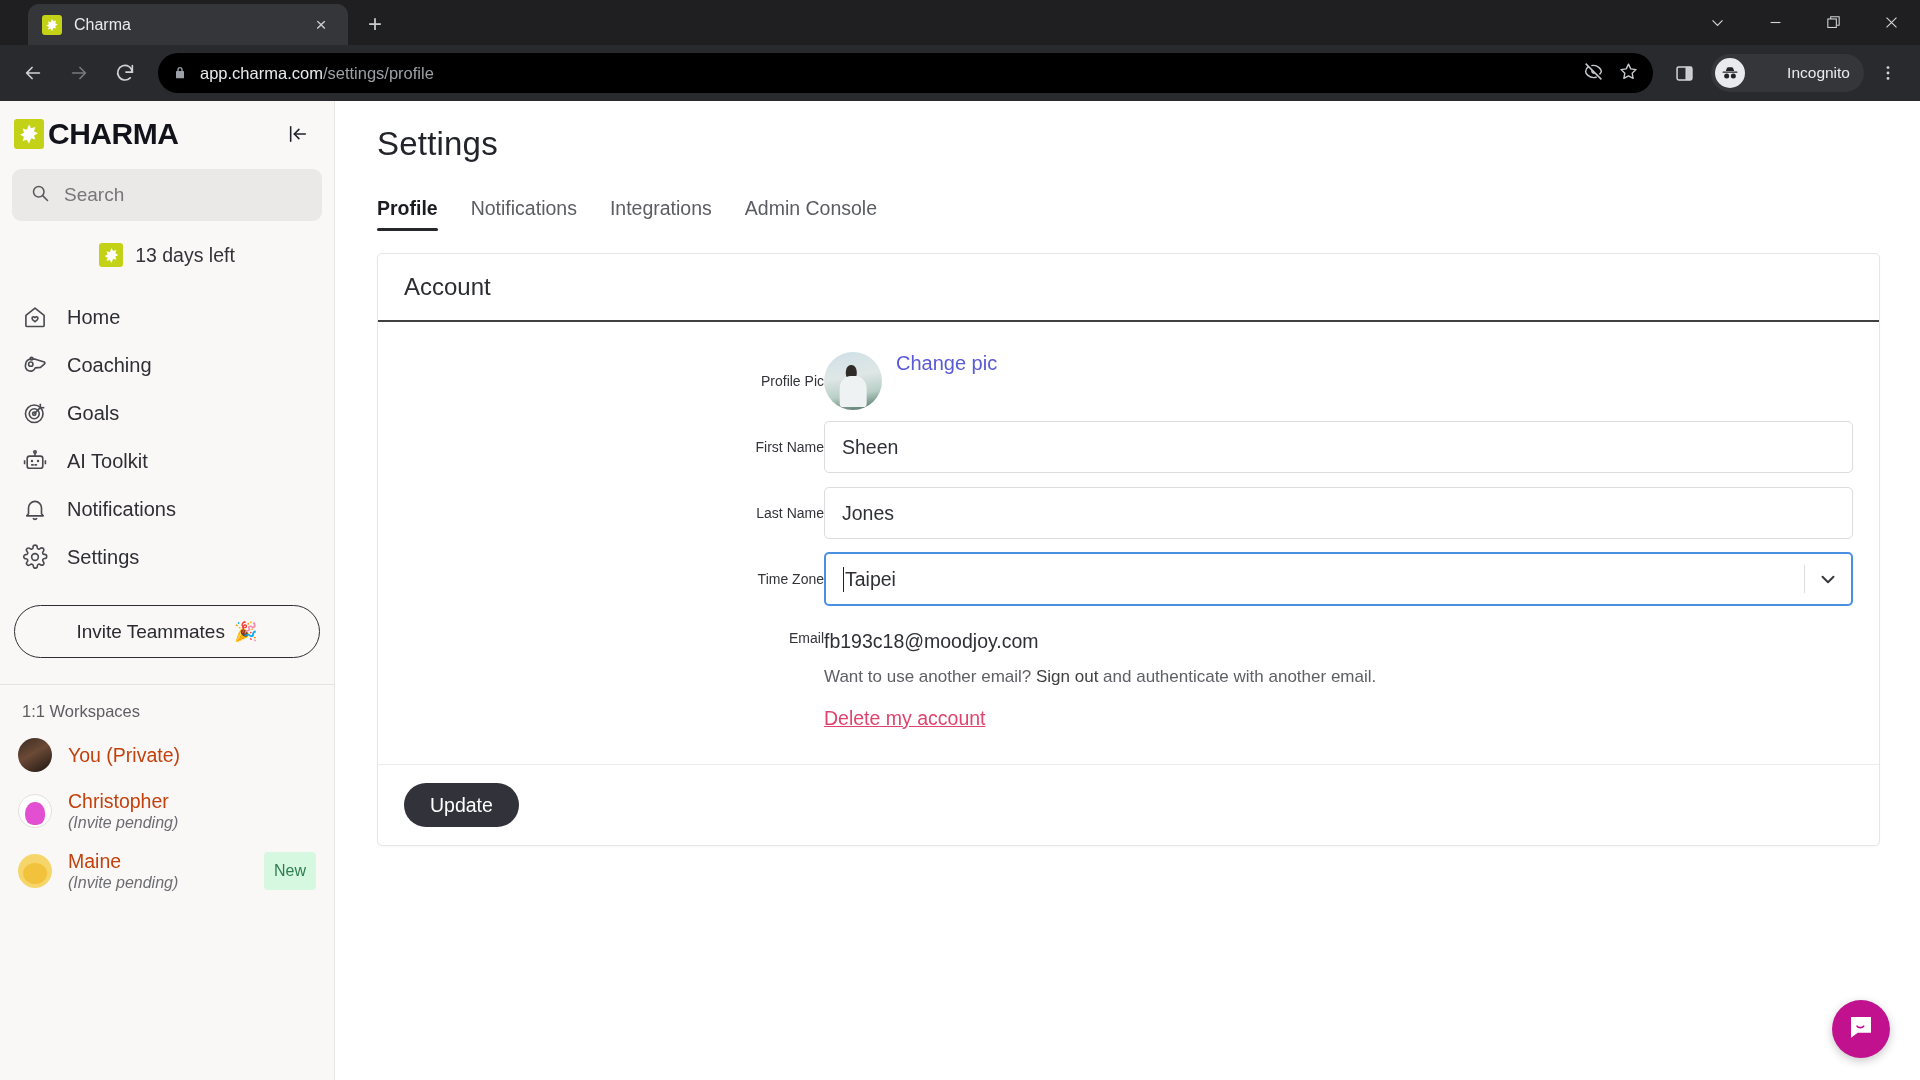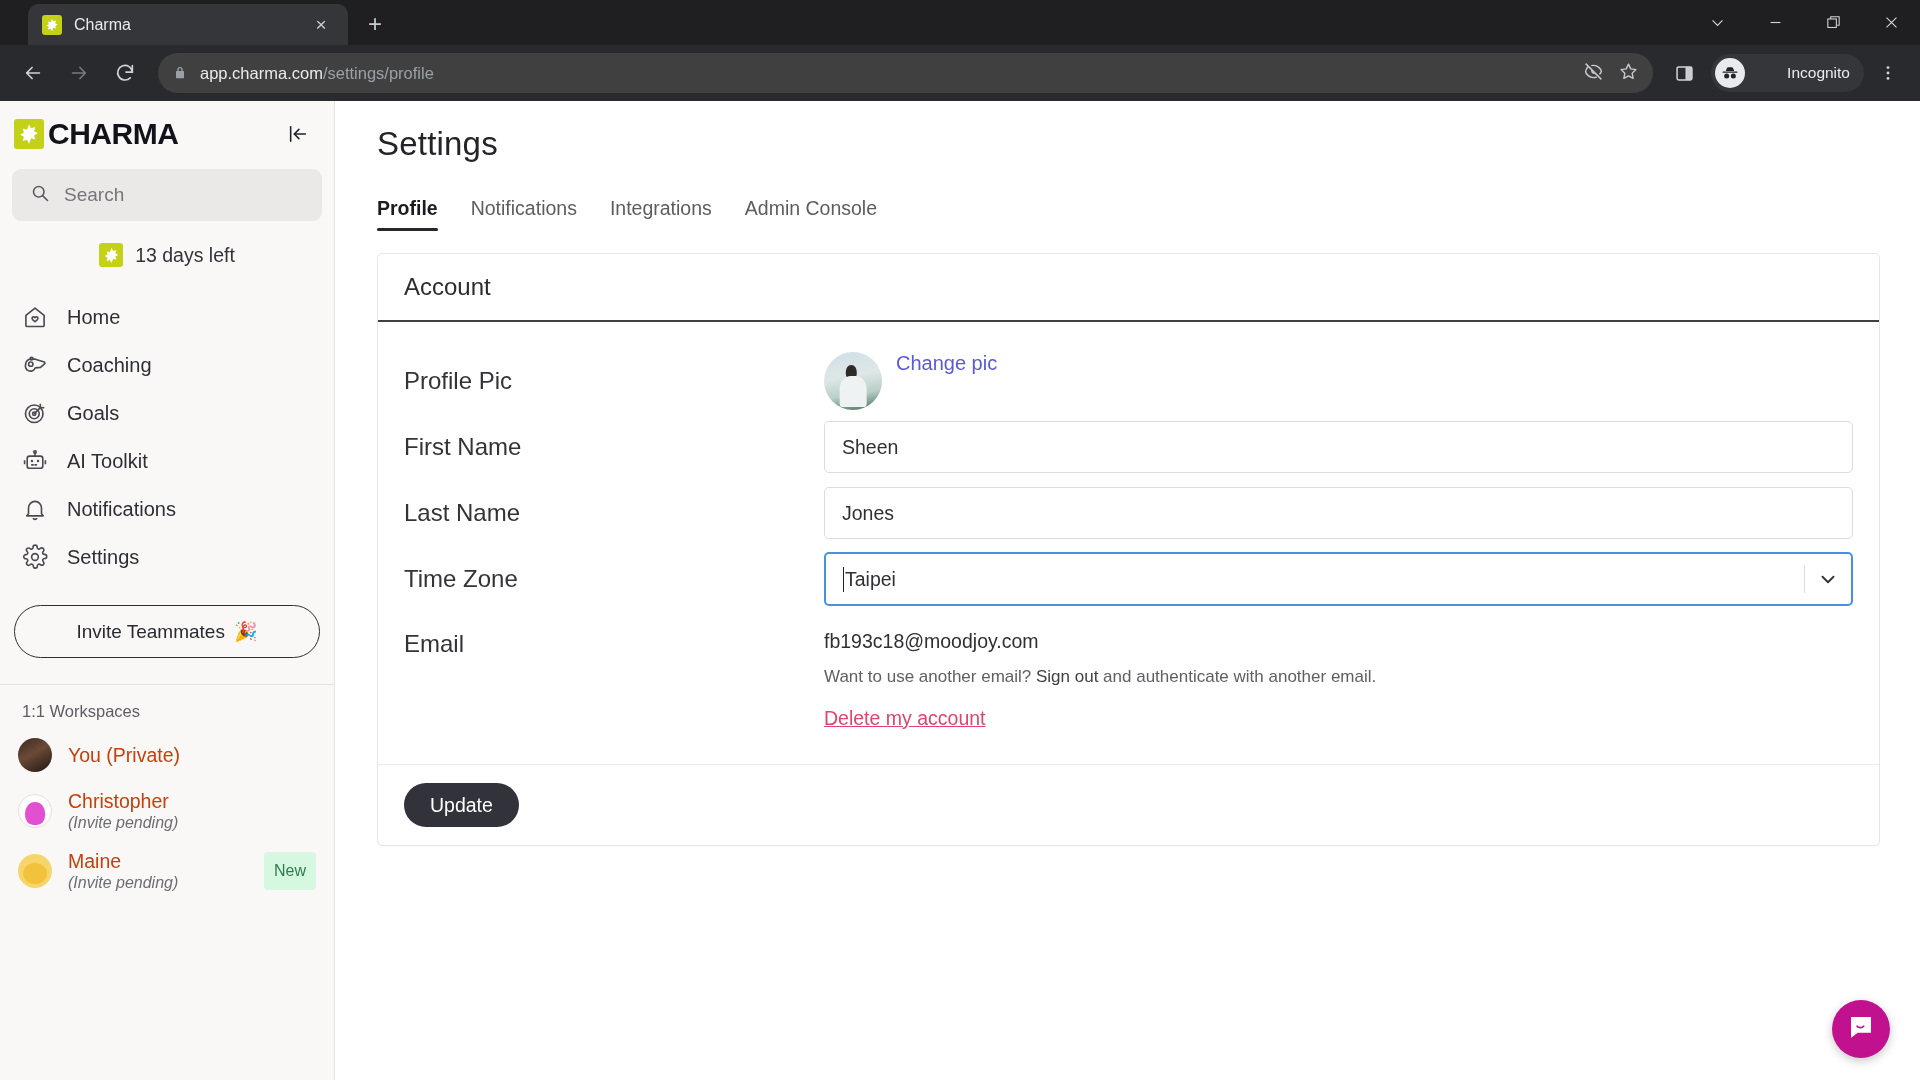--- a/index.html
+++ b/index.html
@@ -54,21 +54,21 @@
     height: 56px; background: #292a2d; display: flex;
     align-items: center; padding: 0 12px; gap: 4px; flex: none;
   }
   .navbtn {
     width: 42px; height: 42px; border-radius: 50%;
     display: flex; align-items: center; justify-content: center; color: #cfd2d6;
   }
   .navbtn svg { width: 22px; height: 22px; }
   .navbtn.dim { color: #76797d; }
   .omnibox {
-    flex: 1; height: 40px; background: #404040; border-radius: 20px;
+    flex: 1; height: 40px; background: #000000; border-radius: 20px;
     display: flex; align-items: center; padding: 0 14px; gap: 12px;
     margin: 0 8px; min-width: 0;
   }
   .omnibox .lock { width: 16px; height: 16px; color: #9aa0a6; flex: none; }
   .url { font-size: 16.5px; color: #9aa0a6; white-space: nowrap; overflow: hidden; }
   .url b { color: #e8eaed; font-weight: 400; }
   .omni-right { margin-left: auto; display: flex; align-items: center; gap: 14px; }
   .omni-right svg { width: 21px; height: 21px; color: #c6c9cd; }
   .tbicon { width: 38px; height: 38px; display: flex; align-items: center; justify-content: center; color: #d2d4d7; }
   .tbicon svg { width: 21px; height: 21px; }
@@ -167,21 +167,21 @@
     margin-top: 22px; background: #fff; border: 1px solid #e6e6e8;
     border-radius: 5px; box-shadow: 0 1px 2px rgba(0,0,0,.03);
   }
   .card-head { padding: 19px 26px; border-bottom: 2px solid #404040; }
   .card-title { font-size: 24px; color: #2c2d33; font-weight: 400; }
   .card-body { padding: 26px 26px 34px 26px; }
   .card-foot { border-top: 1px solid #ececee; padding: 18px 26px; }
 
   .frow { display: flex; align-items: center; min-height: 66px; }
   .frow.top { align-items: flex-start; }
-  .flabel { width: 420px; flex: none; font-size: 24px; color: #33343a; }
+  .flabel { width: 420px; flex: none; font-size: 14px; color: #33343a; text-align: right; }
   .fctl { flex: 1; min-width: 0; }
 
   .pic-wrap { display: flex; align-items: flex-start; gap: 14px; }
   .avatar-lg {
     width: 58px; height: 58px; border-radius: 50%; flex: none; overflow: hidden;
     background: linear-gradient(170deg,#cfe0e8 0%,#dfe7e6 42%,#b9cfc7 70%,#4a6b5c 100%);
     position: relative;
   }
   .avatar-lg::before {
     content:""; position:absolute; left:47%; top:22%; width:18%; height:24%;

